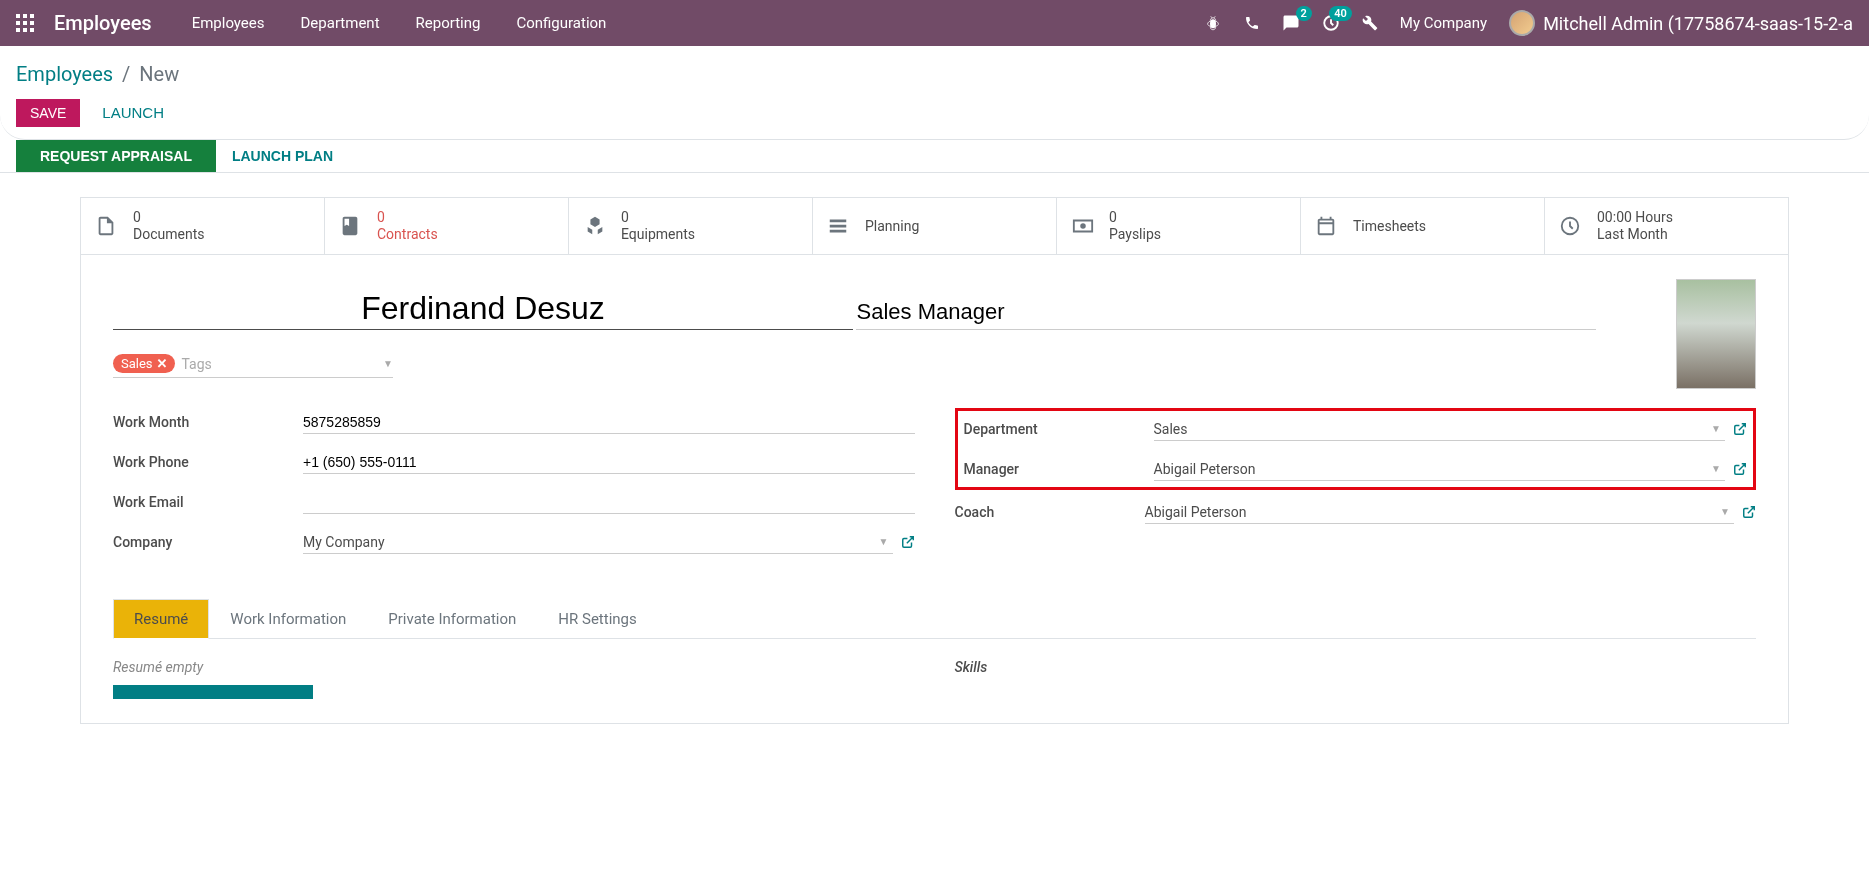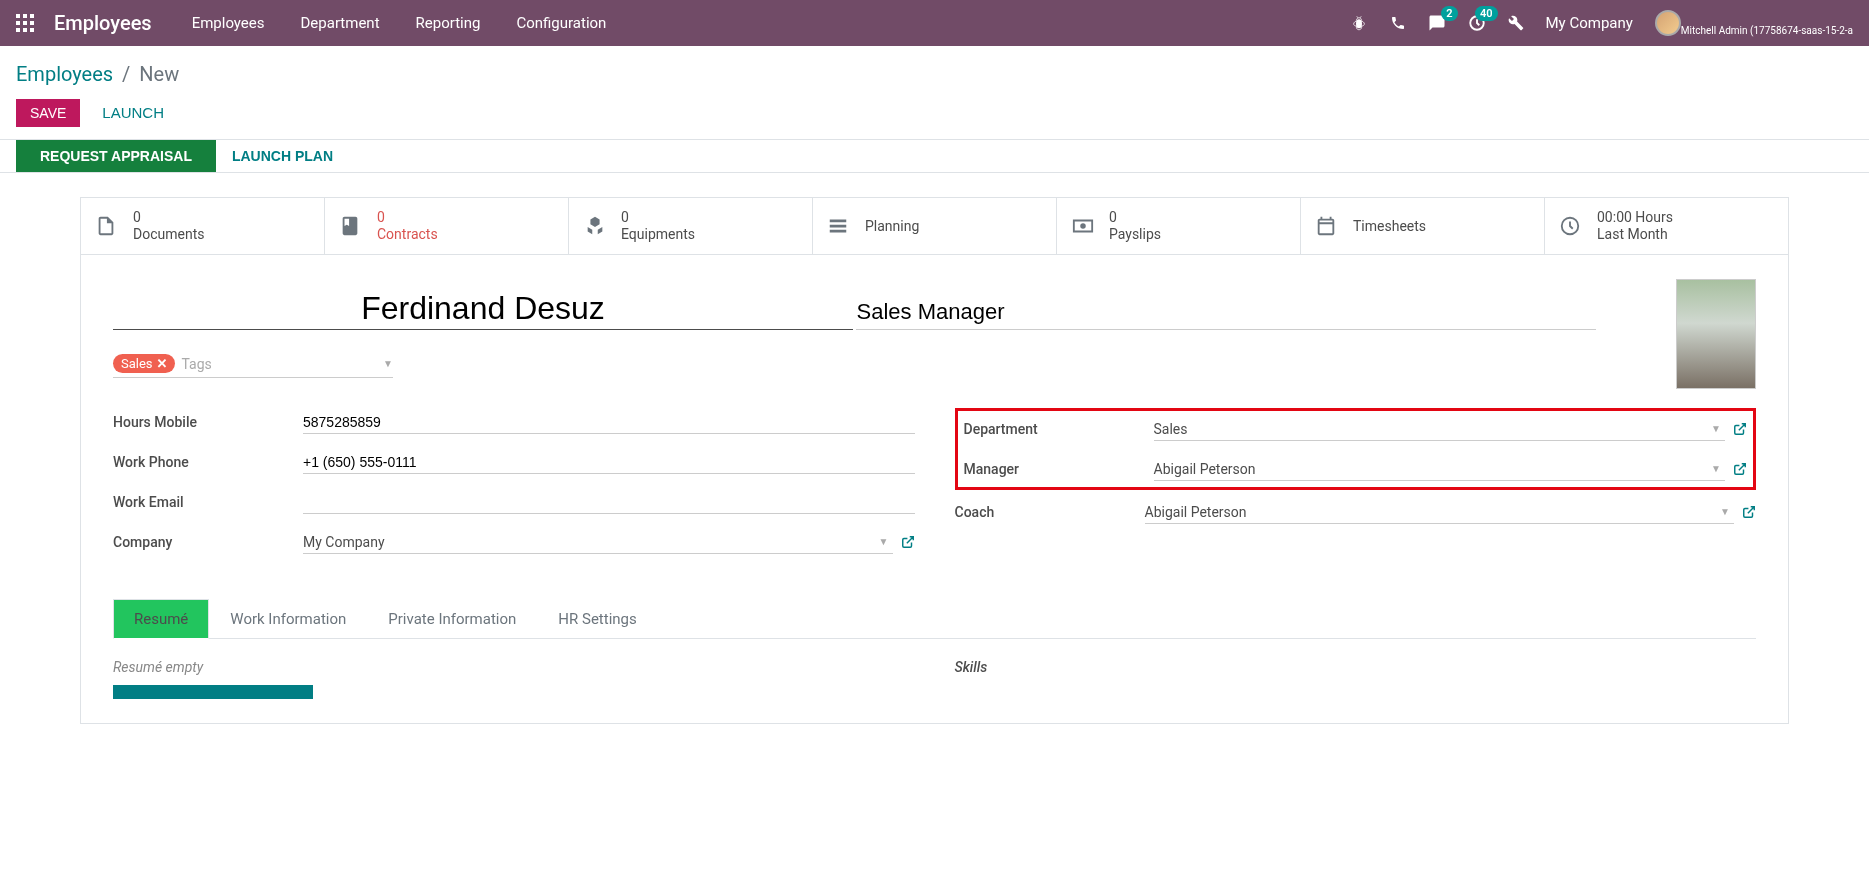--- a/index.html
+++ b/index.html
@@ -8,24 +8,24 @@
 .topbar .apps-icon { width: 18px; height: 18px; display: grid; grid-template-columns: repeat(3,4px); grid-template-rows: repeat(3,4px); gap: 3px; margin-right: 20px; cursor: pointer; }
 .topbar .apps-icon span { background: #fff; }
 .topbar .brand { font-size: 20px; font-weight: 500; margin-right: 40px; }
 .topbar .menu { display: flex; gap: 36px; }
 .topbar .menu a { color: #fff; text-decoration: none; font-size: 15px; cursor: pointer; }
 .topbar .spacer { flex: 1; }
 .topbar .systray { display: flex; align-items: center; gap: 22px; }
 .topbar .sys-icon { position: relative; color: #fff; cursor: pointer; font-size: 16px; }
 .topbar .badge { position: absolute; top: -8px; right: -12px; background: #00a09d; color: #fff; font-size: 11px; padding: 1px 5px; border-radius: 8px; font-weight: 600; }
 .topbar .company { font-size: 15px; cursor: pointer; }
-.topbar .user { display: flex; align-items: flex-end; cursor: pointer; font-size: 10px; }
+.topbar .user { display: flex; align-items: center; gap: 8px; cursor: pointer; font-size: 18px; }
 .topbar .avatar { width: 26px; height: 26px; border-radius: 50%; background: linear-gradient(135deg,#d4a373,#f2cc8f); border: 2px solid #aaa; }
 
-.control-panel { padding: 16px 4px 12px 16px; border-bottom: 1px solid #dee2e6; }
+.control-panel { padding: 16px 4px 12px 16px; border-bottom: 1px solid #dee2e6; border-radius: 25px; }
 .breadcrumb { font-size: 20px; color: #6c757d; margin-bottom: 12px; }
 .breadcrumb a { color: #017e84; text-decoration: none; cursor: pointer; }
 .breadcrumb .sep { color: #6c757d; margin: 0 4px; }
 .cp-buttons { display: flex; gap: 8px; align-items: center; }
 .btn { border: none; padding: 6px 14px; font-size: 14px; cursor: pointer; font-weight: 500; }
 .btn-primary { background: #be185d; color: #fff; text-align: center; }
 .btn-secondary-link { background: transparent; color: #017e84; padding: 6px 14px; font-size: 15px; cursor: pointer; border: none; }
 
 .statusbar { padding: 0 16px; border-bottom: 1px solid #dee2e6; }
 .statusbar .inner { display: flex; }
@@ -61,21 +61,21 @@
 .field-label { width: 190px; font-size: 14px; color: #4c4c4c; font-weight: 500; }
 .field-value { flex: 1; border-bottom: 1px solid #ccc; padding: 3px 0; font-size: 14px; display: flex; align-items: center; }
 .field-value input { border: none; outline: none; width: 100%; font-size: 14px; }
 .field-value .dd { color: #aaa; font-size: 10px; margin-left: auto; padding: 0 4px; }
 .ext-link { color: #017e84; margin-left: 8px; cursor: pointer; font-size: 14px; }
 
 .highlight-box { border: 3px solid #e30613; padding: 4px 6px; margin-bottom: 8px; }
 
 .tabs { display: flex; border-bottom: 1px solid #dee2e6; margin-top: 30px; }
 .tab { padding: 10px 20px; border: 1px solid transparent; cursor: pointer; font-size: 15px; color: #6c757d; position: relative; top: 1px; }
-.tab.active { border: 1px solid #dee2e6; border-bottom: 1px solid #fff; background: #22c55e; color: #4c4c4c; }
+.tab.active { border: 1px solid #dee2e6; border-bottom: 1px solid #fff; background: #eab308; color: #4c4c4c; }
 
 .resume-section { display: flex; gap: 40px; margin-top: 20px; }
 .resume-left { flex: 1; }
 .resume-right { flex: 1; }
 .resume-empty { color: #888; font-style: italic; font-size: 14px; }
 .create-btn-stub { margin-top: 10px; width: 200px; height: 14px; background: #017e84; }
 .skills-hdr { font-size: 14px; color: #4c4c4c; font-weight: 500; font-style: italic; }
 
 svg { display: block; }
 </style>
@@ -252,21 +252,21 @@
             <span class="x">✕</span>
           </span>
         <span class="tags-ph">Tags</span>
         <span class="tags-dd">▼</span>
       </div>
 
       <div class="two-col">
 
         <div class="col">
           <div class="field-row">
-            <div class="field-label">Hours Mobile</div>
+            <div class="field-label">Work Month</div>
             <div class="field-value">
                 <input value="5875285859" style="">
               </div>
           </div>
           <div class="field-row">
             <div class="field-label">Work Phone</div>
             <div class="field-value">
                 <input value="+1 (650) 555-0111" style="">
               </div>
           </div>

